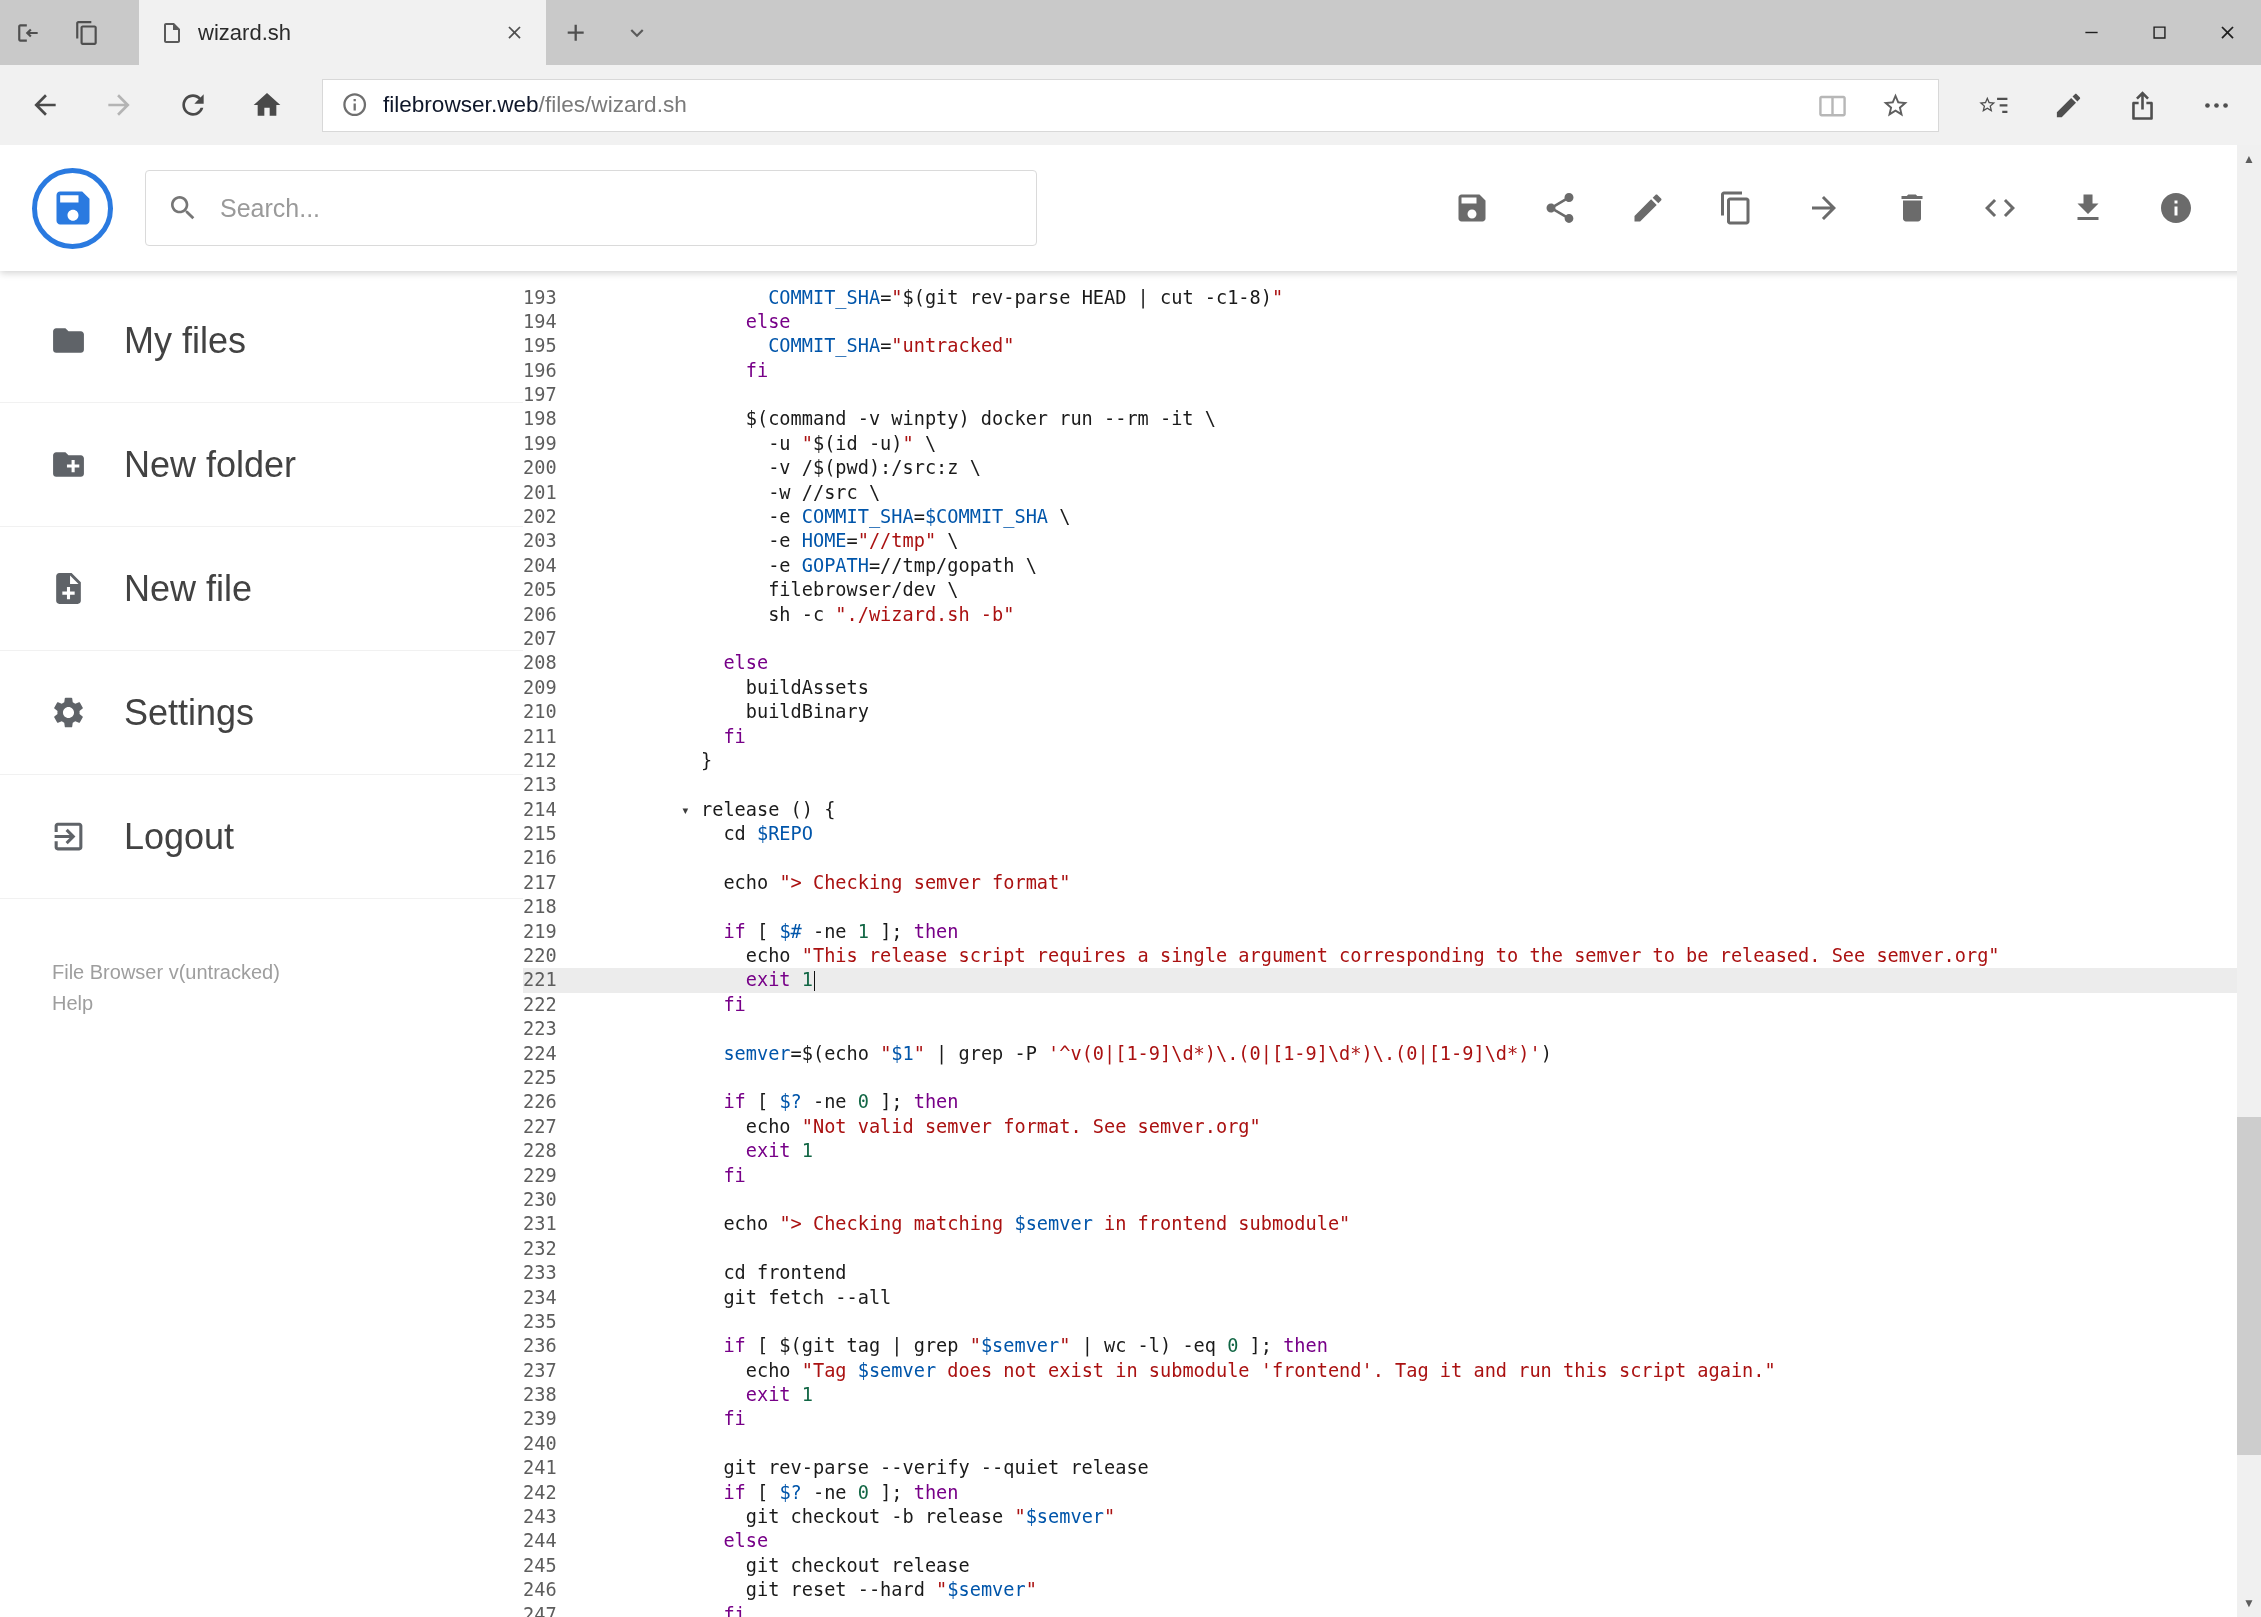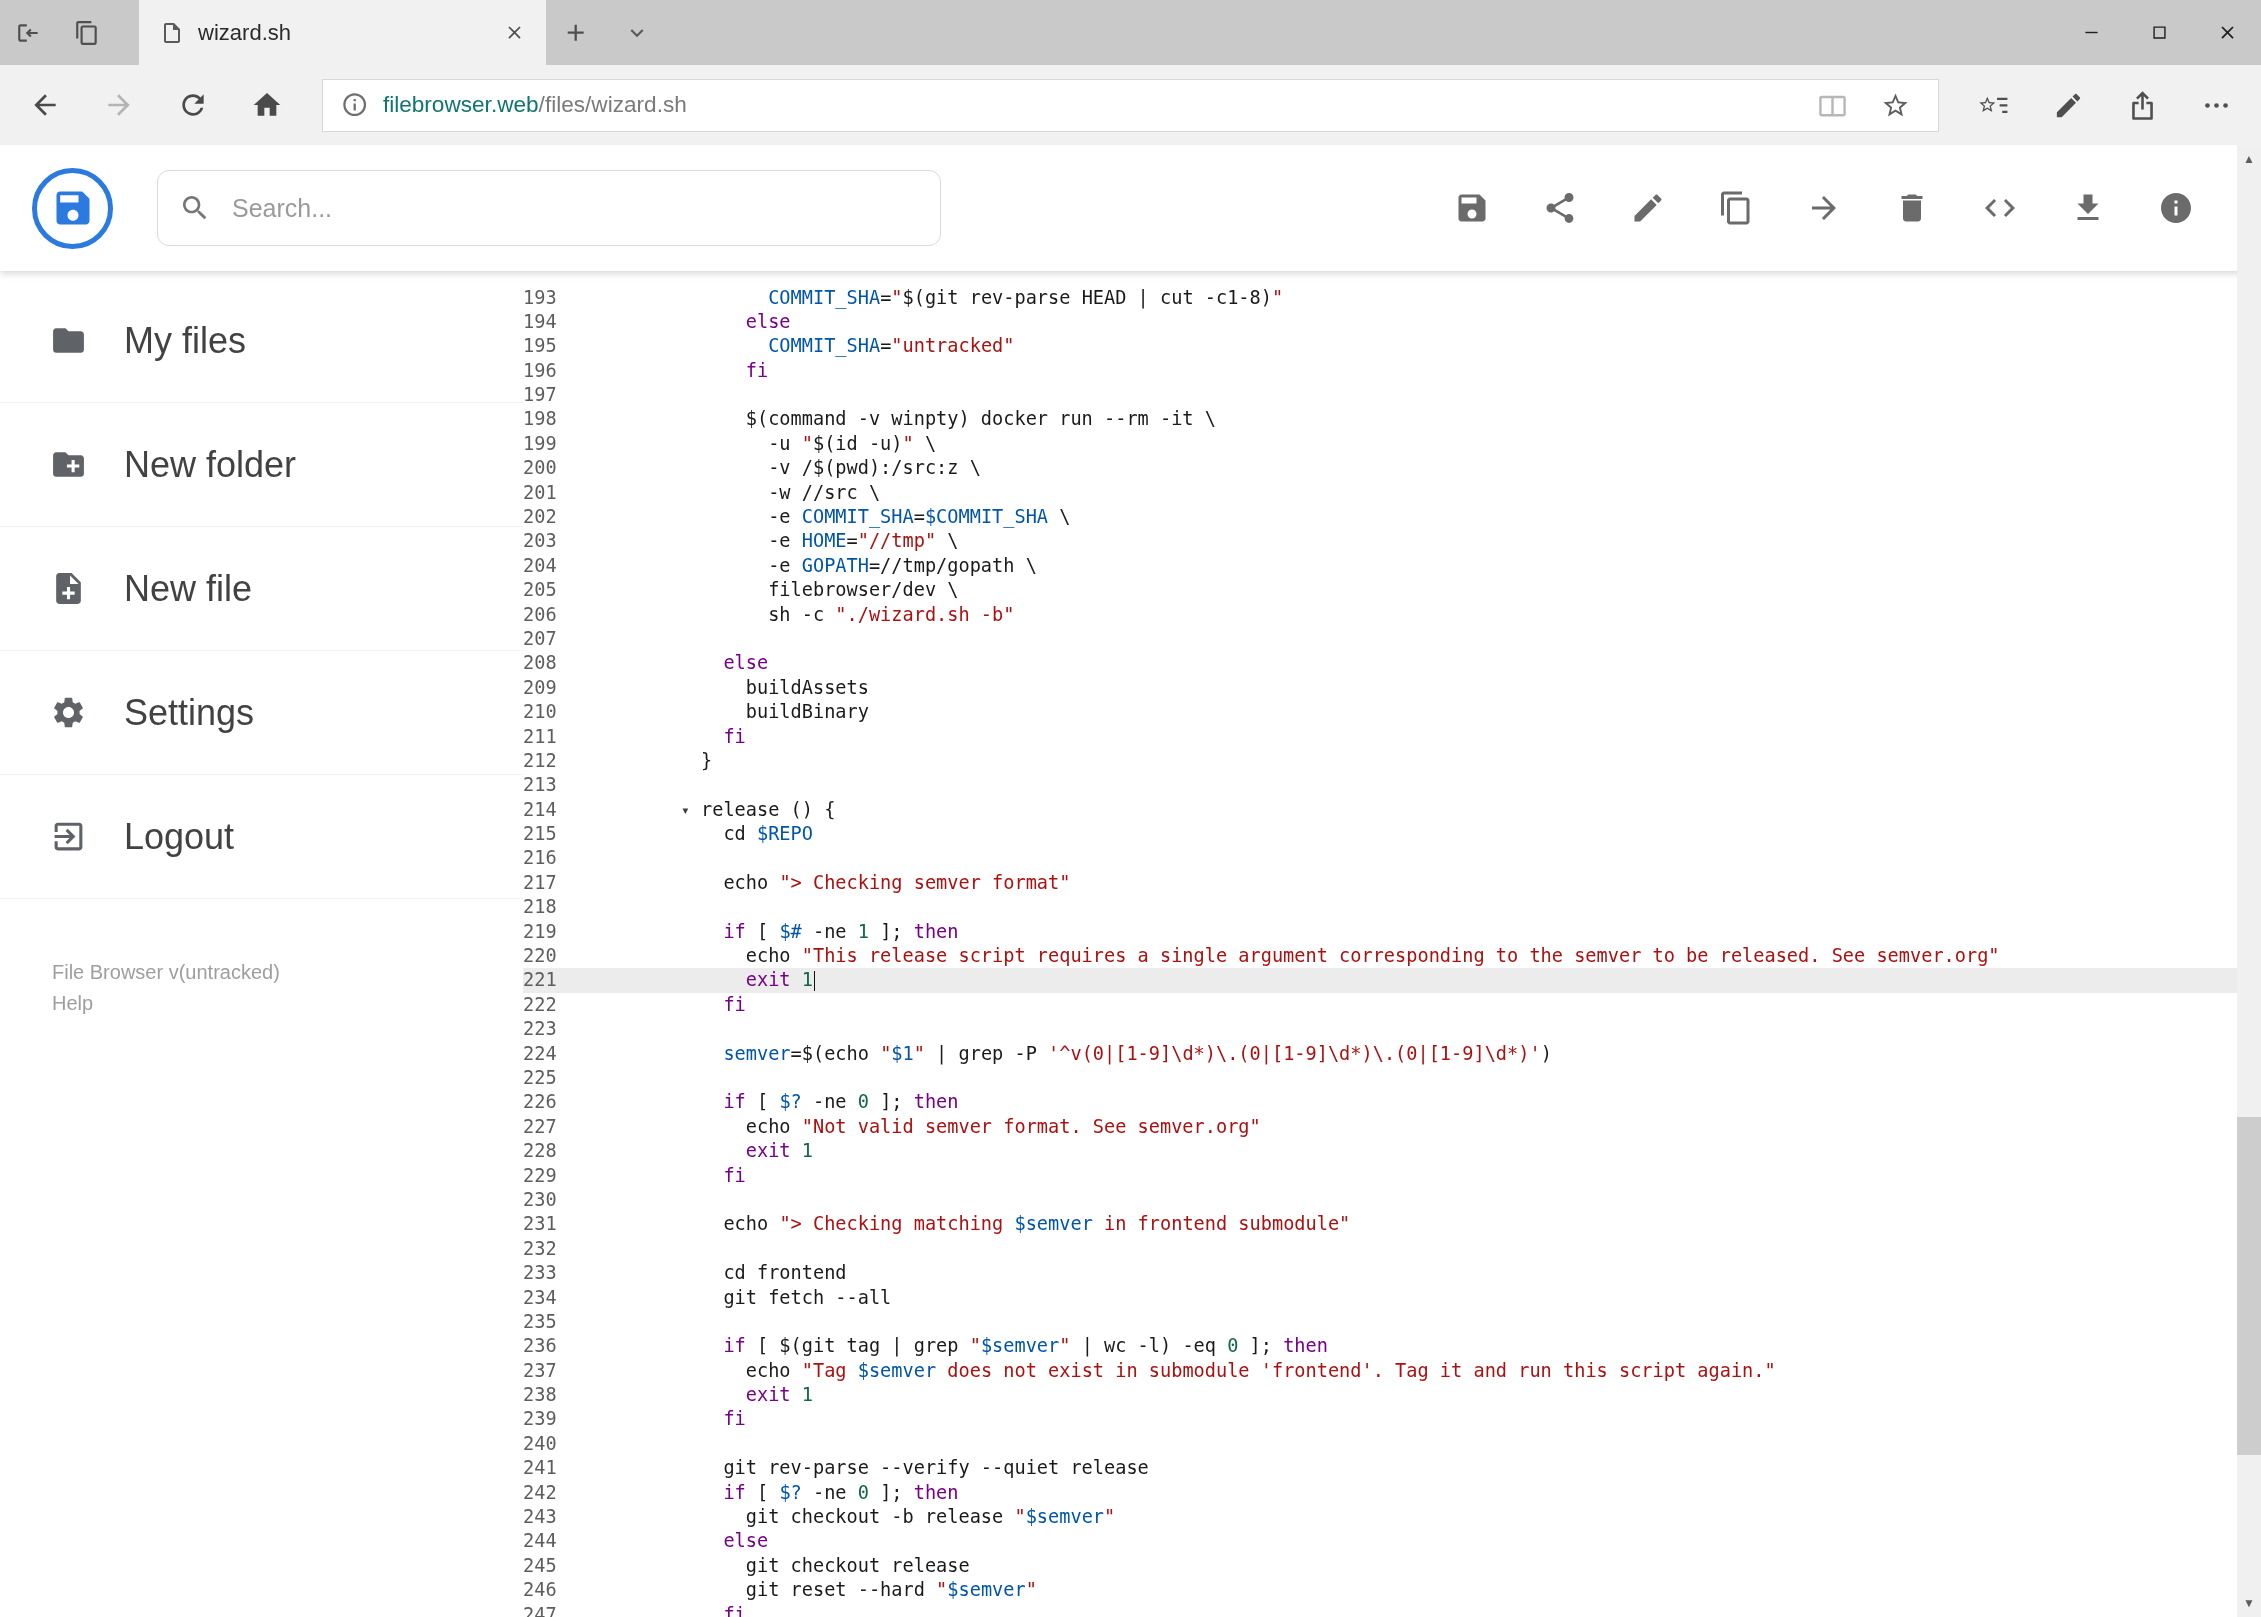--- a/index.html
+++ b/index.html
@@ -22,35 +22,35 @@
   .win-btn{width:68px;background:none;border:none;display:flex;align-items:center;justify-content:center}
   .win-btn svg{width:21px;height:21px;fill:#1f1f1f}
 
   .navbar{height:80px;background:#f1f1f1;display:flex;align-items:center;padding:0 8px;flex:0 0 auto}
   .nav-btn{width:74px;height:80px;background:none;border:none;display:flex;align-items:center;justify-content:center}
   .nav-btn svg{width:32px;height:32px;fill:#4a4a4a}
   .nav-btn.disabled svg{fill:#b4b4b4}
   .addressbar{flex:1;height:53px;margin:0 18px;background:#fff;border:0.8px solid #d8d8d8;display:flex;align-items:center;padding:0 18px;gap:14.5px}
   .addressbar svg.site-info{width:27.4px;height:27.4px;fill:#6f6f6f}
   .url{font-size:22.6px;white-space:nowrap;flex:1}
-  .url .host{color:#0f766e}
+  .url .host{color:#0f172a}
   .url .path{color:#7a7a7a}
   .addr-ico{background:none;border:none;display:flex;align-items:center;justify-content:center;padding:0 9.7px}
   .addr-ico svg{width:29px;height:29px}
   .reading svg{fill:#b7b7b7}
   .star svg{fill:#5f5f5f}
   .chrome-action{width:74px;height:80px;background:none;border:none;display:flex;align-items:center;justify-content:center}
   .chrome-action svg{width:31px;height:31px;fill:#4f4f4f}
 
   
   .page{flex:1;position:relative;background:#fff;overflow:hidden}
   .appheader{height:126px;background:#fff;display:flex;align-items:center;padding-left:32px;position:relative;z-index:6;box-shadow:0 1.6px 7.3px rgba(0,0,0,.18)}
   .logo{width:81px;height:81px;border-radius:50%;border:5.7px solid var(--accent-blue,#2a7ae0);display:flex;align-items:center;justify-content:center;background:#fff;flex:0 0 auto}
   .logo svg{width:44px;height:44px;fill:var(--accent-blue,#2a7ae0)}
-  .search{width:784px;height:76px;margin-left:44px;border:0.8px solid #dadada;border-radius:12px;background:#fff;display:flex;align-items:center;padding:0 21px;gap:21px}
+  .search{width:892px;height:76px;margin-left:32px;border:0.8px solid #dadada;border-radius:4px;background:#fff;display:flex;align-items:center;padding:0 21px;gap:21px}
   .search svg{width:32px;height:32px;fill:#767676;flex:0 0 auto}
   .search input{border:none;outline:none;flex:1;font-size:25px;color:#333;font-family:"Liberation Sans",sans-serif;background:transparent}
   .search input::placeholder{color:#9a9a9a}
   .file-toolbar{margin-left:auto;margin-right:60px;display:flex;gap:38px}
   .tb-btn{width:50px;height:50px;background:none;border:none;display:flex;align-items:center;justify-content:center}
   .tb-btn svg{width:36px;height:36px;fill:#6b6b6b}
 
   .content{display:flex;height:calc(100% - 126px)}
   .sidebar{flex:0 0 523px;padding-top:8px;background:#fff}
   .sb-item{height:124px;display:flex;align-items:center;padding-left:50px;gap:37px;border-bottom:0.8px solid #f1f1f1;cursor:default}

